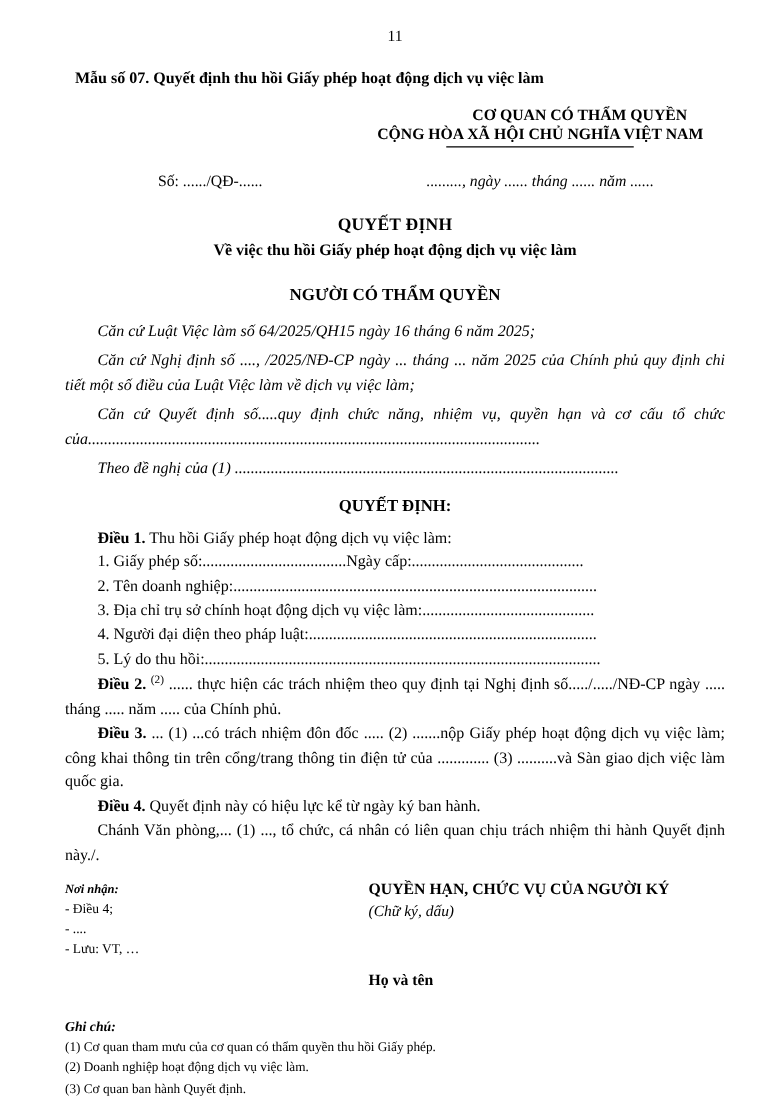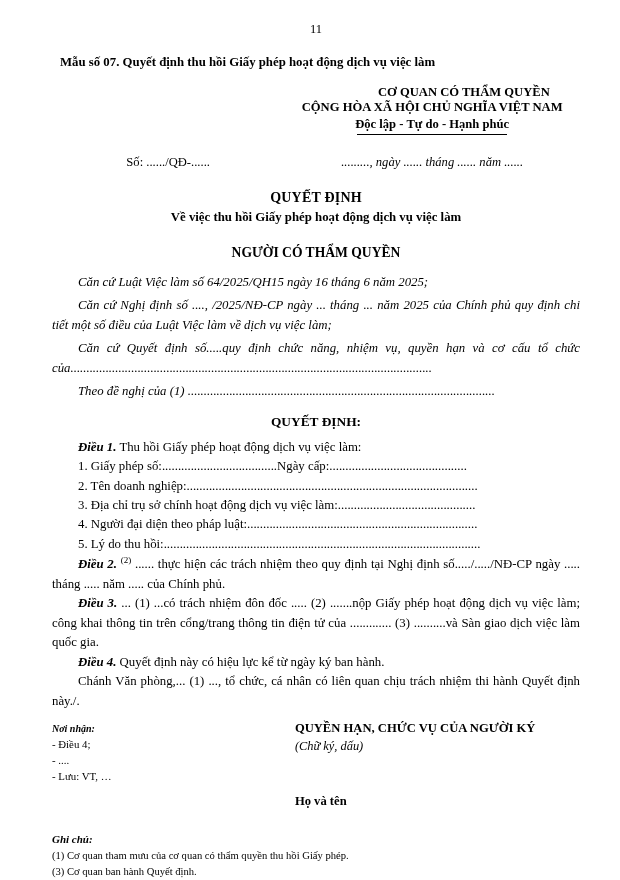--- a/index.html
+++ b/index.html
@@ -117,21 +117,20 @@
   }
   .decide {
     text-align: center;
     font-weight: bold;
     font-size: 13.4px;
     margin-top: 12px;
     margin-bottom: 8px;
   }
   .art-label {
     font-weight: bold;
-    font-style: italic;
   }
   .list-item {
     text-indent: 26px;
     font-size: 12.8px;
     line-height: 1.52;
   }
   .sup {
     font-size: 9px;
     vertical-align: super;
   }
@@ -184,21 +183,20 @@
 <div class="page">
 
   <div class="page-number">11</div>
 
   <div class="form-code">Mẫu số 07. Quyết định thu hồi Giấy phép hoạt động dịch vụ việc làm</div>
 
   <div class="header-row">
     <div class="header-left">CƠ QUAN CÓ THẨM QUYỀN</div>
     <div class="header-right">
       <div class="line1">CỘNG HÒA XÃ HỘI CHỦ NGHĨA VIỆT NAM</div>
-      <div class="line2">Độc lập - Tự do - Hạnh phúc</div>
       <div class="underline-short"></div>
     </div>
   </div>
 
   <div class="numrow">
     <div class="left">Số: ....../QĐ-......</div>
     <div class="right">........., ngày ...... tháng ...... năm ......</div>
   </div>
 
   <div class="title-block">
@@ -257,16 +255,17 @@
     <div class="signer">
       <div class="role">QUYỀN HẠN, CHỨC VỤ CỦA NGƯỜI KÝ</div>
       <div class="sig">(Chữ ký, dấu)</div>
       <div class="name">Họ và tên</div>
     </div>
   </div>
 
   <div class="notes">
     <div class="ntitle">Ghi chú:</div>
     <div>(1) Cơ quan tham mưu của cơ quan có thẩm quyền thu hồi Giấy phép.</div>
+    <div>(2) Doanh nghiệp hoạt động dịch vụ việc làm.</div>
     <div>(3) Cơ quan ban hành Quyết định.</div>
   </div>
 
 </div>
 
 </body></html>

